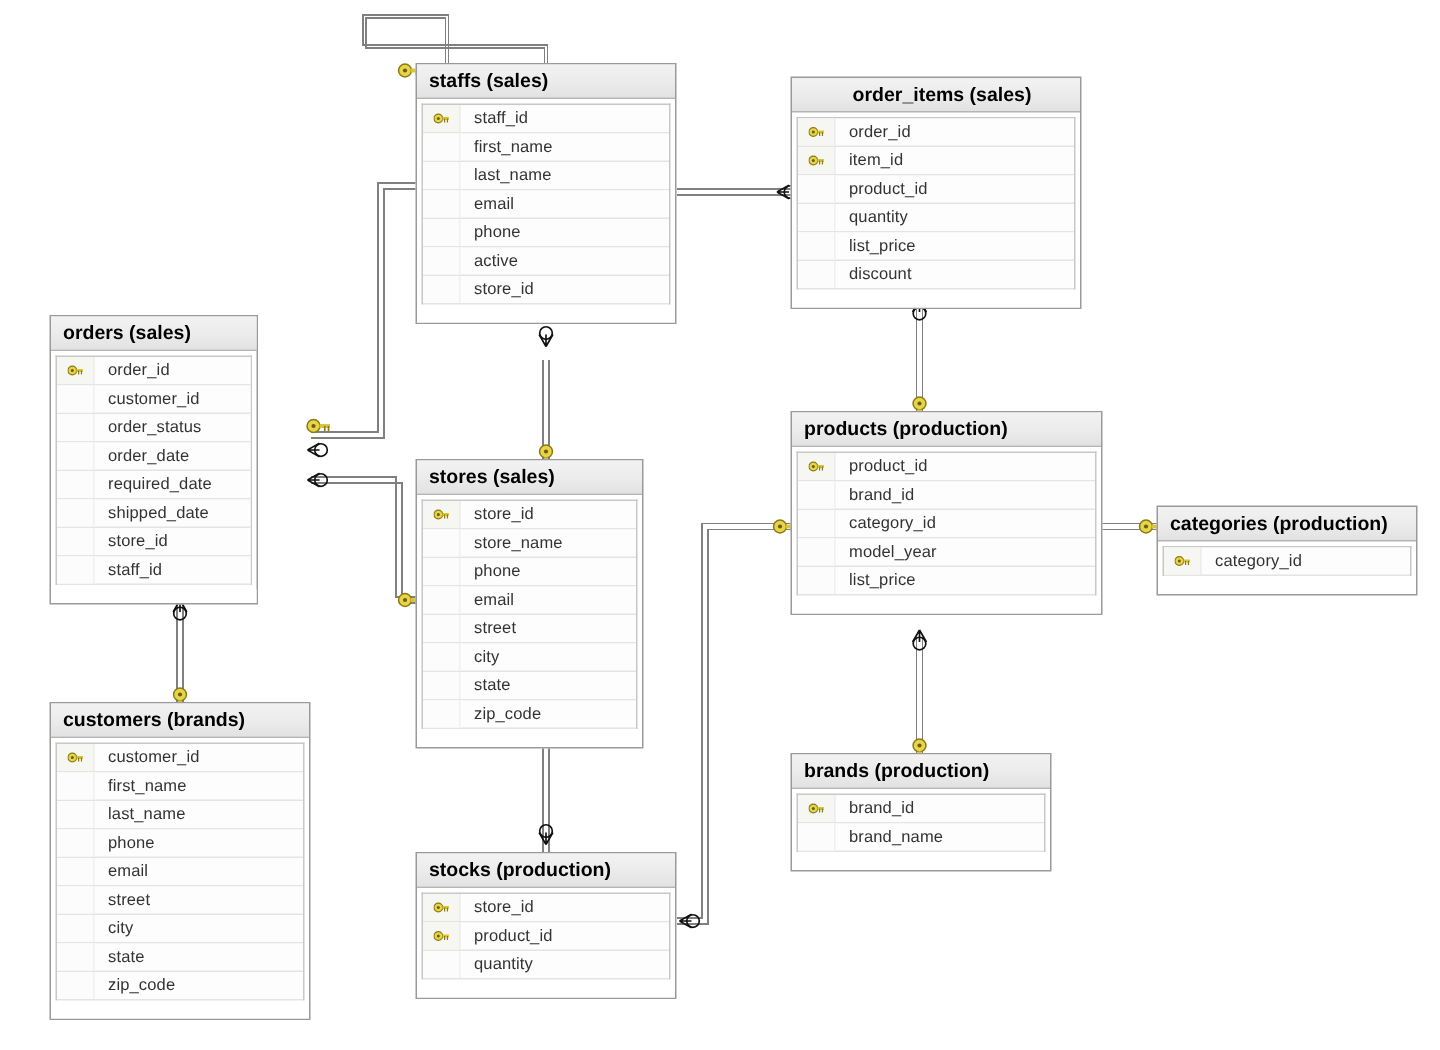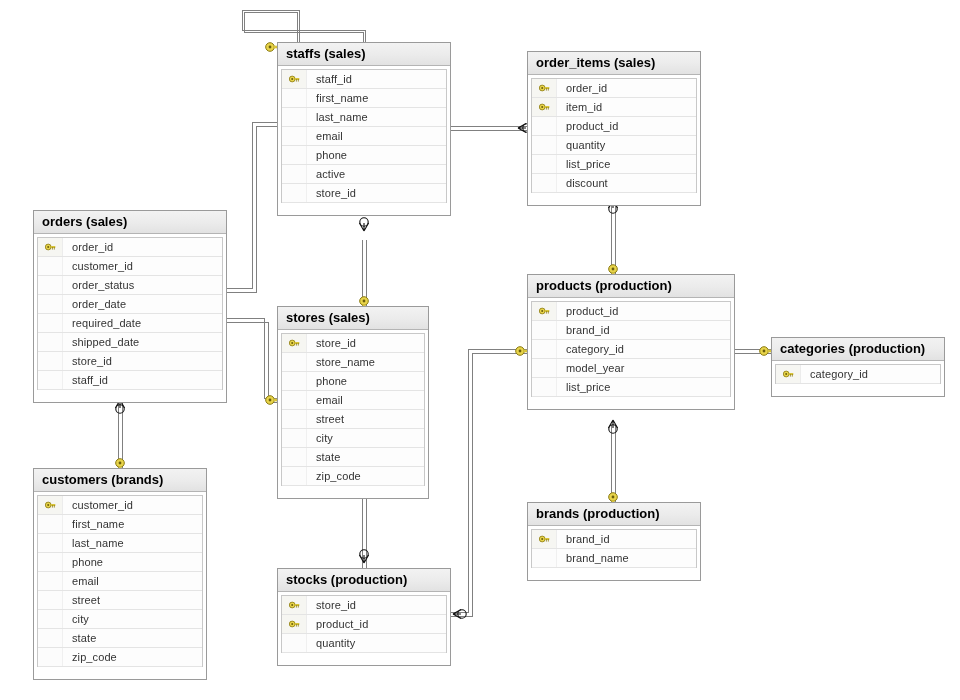--- a/index.html
+++ b/index.html
@@ -293,21 +293,21 @@
             <span class="nokey"></span>
             <span class="fname">active</span>
           </div>
           <div class="fld">
             <span class="nokey"></span>
             <span class="fname">store_id</span>
           </div>
         </div>
         <div class="tbl-foot"></div>
       </div>
-      <div class="tbl" style="left: 527px; top: 51px; width: 174px;">
+      <div class="tbl" style="left: 527px; top: 51px; width: 194px; text-align: center;">
         <div class="tbl-hd">order_items (sales)</div>
         <div class="tbl-body">
           <div class="fld">
             <span class="keycell">
               <svg class="keyglyph" viewBox="0 0 11 9" xmlns="http://www.w3.org/2000/svg">
                 <circle cx="3.2" cy="4" r="2.9" fill="#e8d44a" stroke="#8a7a10" stroke-width="0.8"></circle>
                 <circle cx="3.2" cy="4" r="1" fill="#6b5f0c"></circle>
                 <path d="M6,4 L10.3,4" stroke="#d8c43c" stroke-width="2"></path>
                 <path d="M7.4,4 L7.4,6.6 M9.3,4 L9.3,6.6" stroke="#8a7a10" stroke-width="0.8"></path>
               </svg>
@@ -337,21 +337,21 @@
             <span class="nokey"></span>
             <span class="fname">list_price</span>
           </div>
           <div class="fld">
             <span class="nokey"></span>
             <span class="fname">discount</span>
           </div>
         </div>
         <div class="tbl-foot"></div>
       </div>
-      <div class="tbl" style="left: 33px; top: 210px; width: 194px;">
+      <div class="tbl" style="left: 33px; top: 210px; width: 139px;">
         <div class="tbl-hd">orders (sales)</div>
         <div class="tbl-body">
           <div class="fld">
             <span class="keycell">
               <svg class="keyglyph" viewBox="0 0 11 9" xmlns="http://www.w3.org/2000/svg">
                 <circle cx="3.2" cy="4" r="2.9" fill="#e8d44a" stroke="#8a7a10" stroke-width="0.8"></circle>
                 <circle cx="3.2" cy="4" r="1" fill="#6b5f0c"></circle>
                 <path d="M6,4 L10.3,4" stroke="#d8c43c" stroke-width="2"></path>
                 <path d="M7.4,4 L7.4,6.6 M9.3,4 L9.3,6.6" stroke="#8a7a10" stroke-width="0.8"></path>
               </svg>

